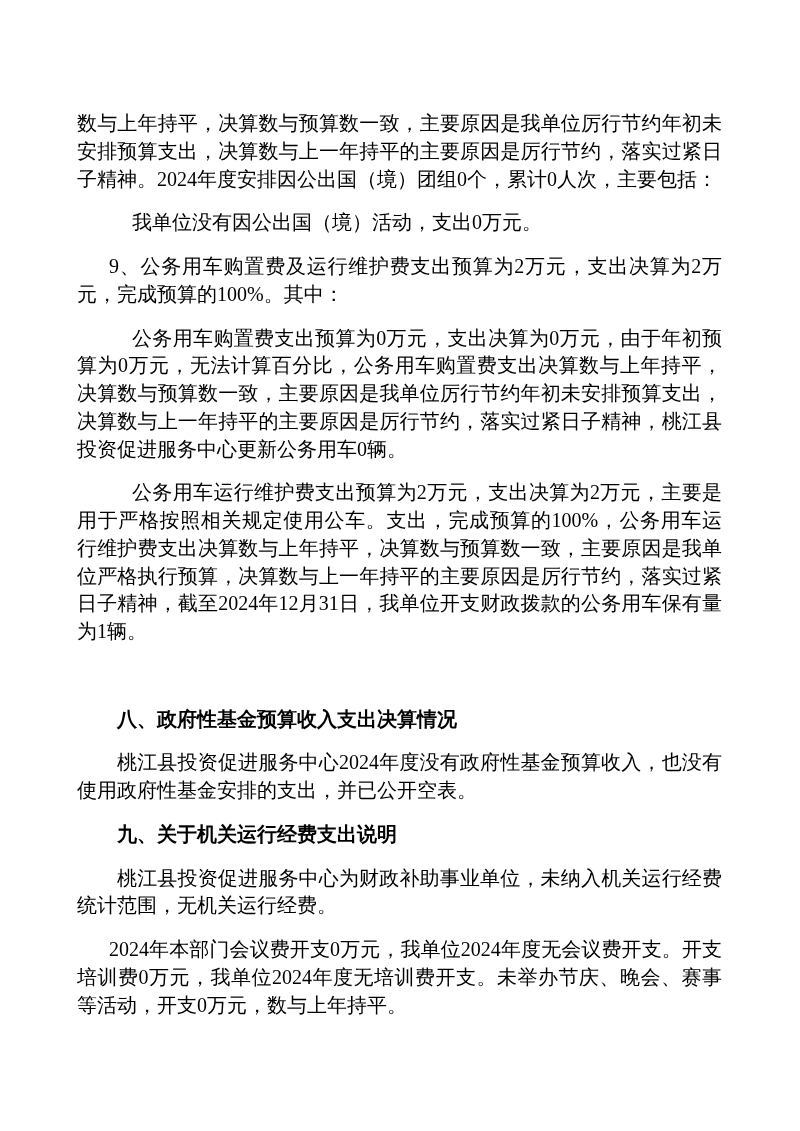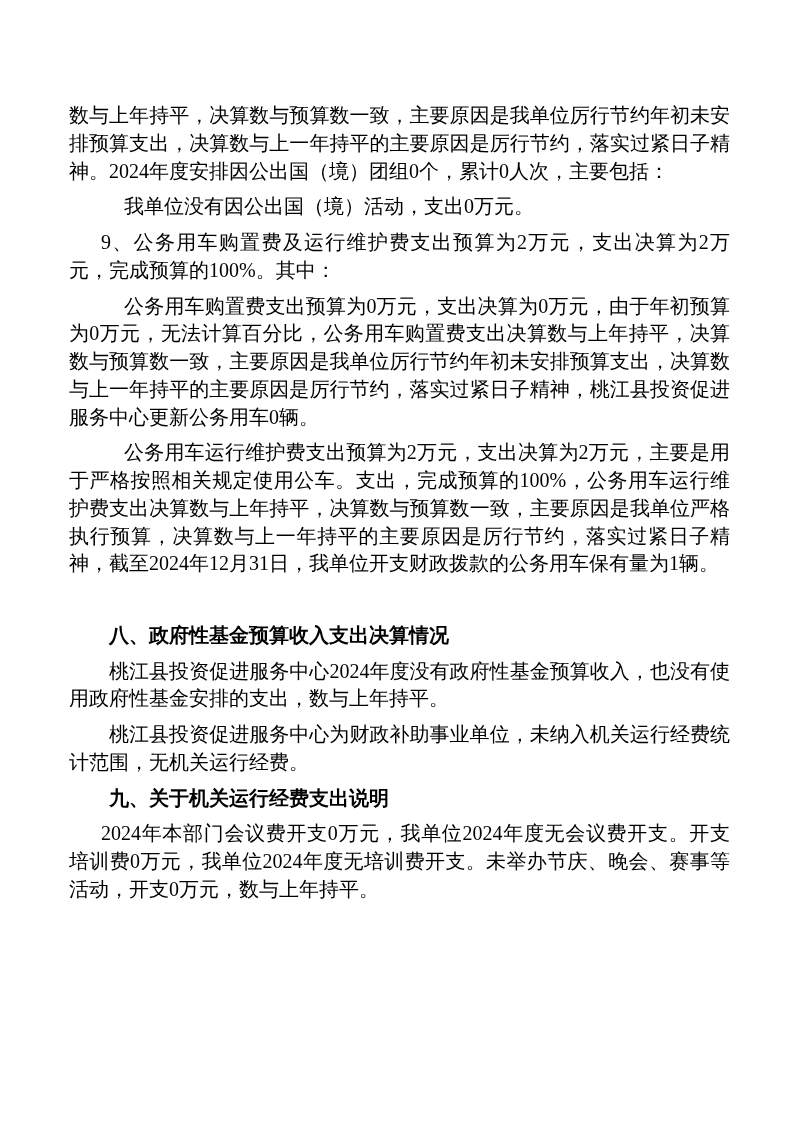--- a/index.html
+++ b/index.html
@@ -14,21 +14,21 @@
     height: 1131px;
     background: #ffffff;
     padding: 94px 62px 0 61px;
     font-family: "Liberation Serif", "DejaVu Serif", serif;
     font-size: 20px;
     line-height: 27.75px;
     color: #000000;
     overflow: hidden;
   }
   .para {
-    margin: 8px;
+    margin: 16px;
     padding: 0;
     text-align: justify;
     text-justify: inter-ideograph;
   }
   .ind-none  { text-indent: 0; }
   .ind-large { text-indent: 55px; }  
   .ind-num   { text-indent: 32px; }  
   .ind-std   { text-indent: 40px; }  
   .heading   { font-weight: bold; }
   .blank-line { height: 27.75px; }
@@ -45,21 +45,21 @@
 
   <p class="para ind-large">公务用车购置费支出预算为0万元，支出决算为0万元，由于年初预算为0万元，无法计算百分比，公务用车购置费支出决算数与上年持平，决算数与预算数一致，主要原因是我单位厉行节约年初未安排预算支出，决算数与上一年持平的主要原因是厉行节约，落实过紧日子精神，桃江县投资促进服务中心更新公务用车0辆。</p>
 
   <p class="para ind-large">公务用车运行维护费支出预算为2万元，支出决算为2万元，主要是用于严格按照相关规定使用公车。支出，完成预算的100%，公务用车运行维护费支出决算数与上年持平，决算数与预算数一致，主要原因是我单位严格执行预算，决算数与上一年持平的主要原因是厉行节约，落实过紧日子精神，截至2024年12月31日，我单位开支财政拨款的公务用车保有量为1辆。</p>
 
   <p class="para blank-line"></p>
 
 
   <p class="para ind-std heading">八、政府性基金预算收入支出决算情况</p>
 
-  <p class="para ind-std">桃江县投资促进服务中心2024年度没有政府性基金预算收入，也没有使用政府性基金安排的支出，数与上年持平。</p>
+  <p class="para ind-std">桃江县投资促进服务中心2024年度没有政府性基金预算收入，也没有使用政府性基金安排的支出，并已公开空表。</p>
+
+  <p class="para ind-std heading">九、关于机关运行经费支出说明</p>
 
   <p class="para ind-std">桃江县投资促进服务中心为财政补助事业单位，未纳入机关运行经费统计范围，无机关运行经费。</p>
-
-  <p class="para ind-std heading">九、关于机关运行经费支出说明</p>
 
 
   <p class="para ind-num">2024年本部门会议费开支0万元，我单位2024年度无会议费开支。开支培训费0万元，我单位2024年度无培训费开支。未举办节庆、晚会、赛事等活动，开支0万元，数与上年持平。</p>
 </div>
 
 </body></html>

